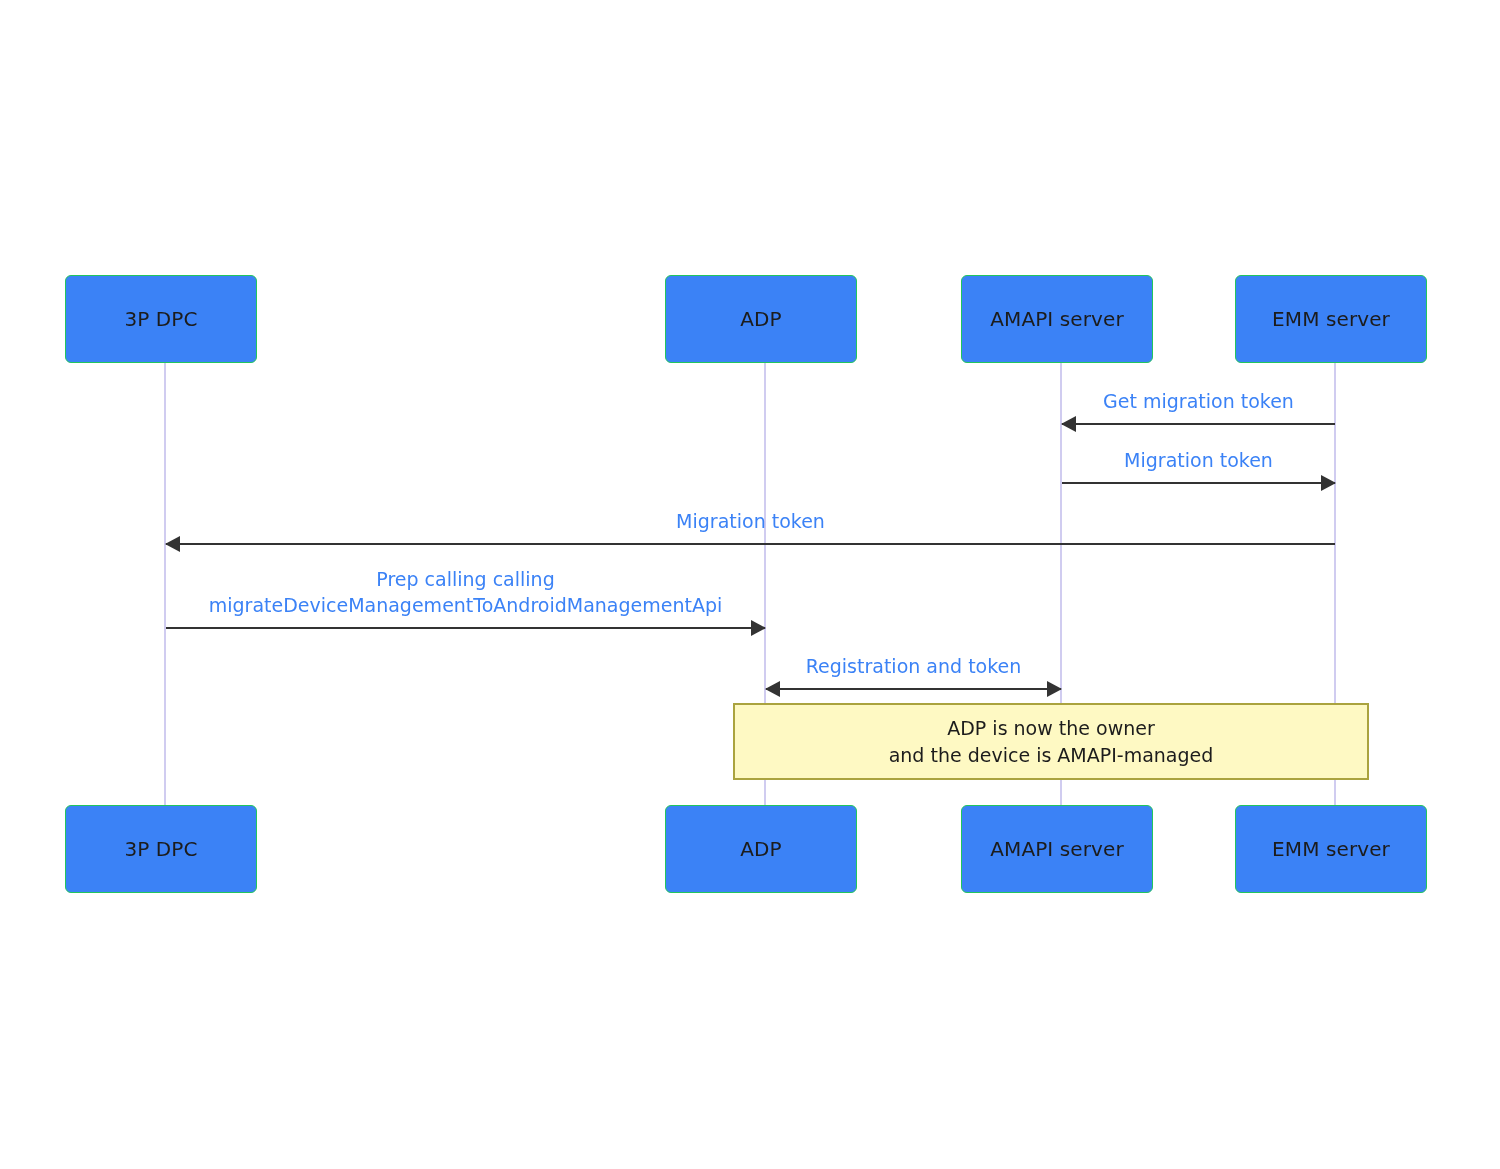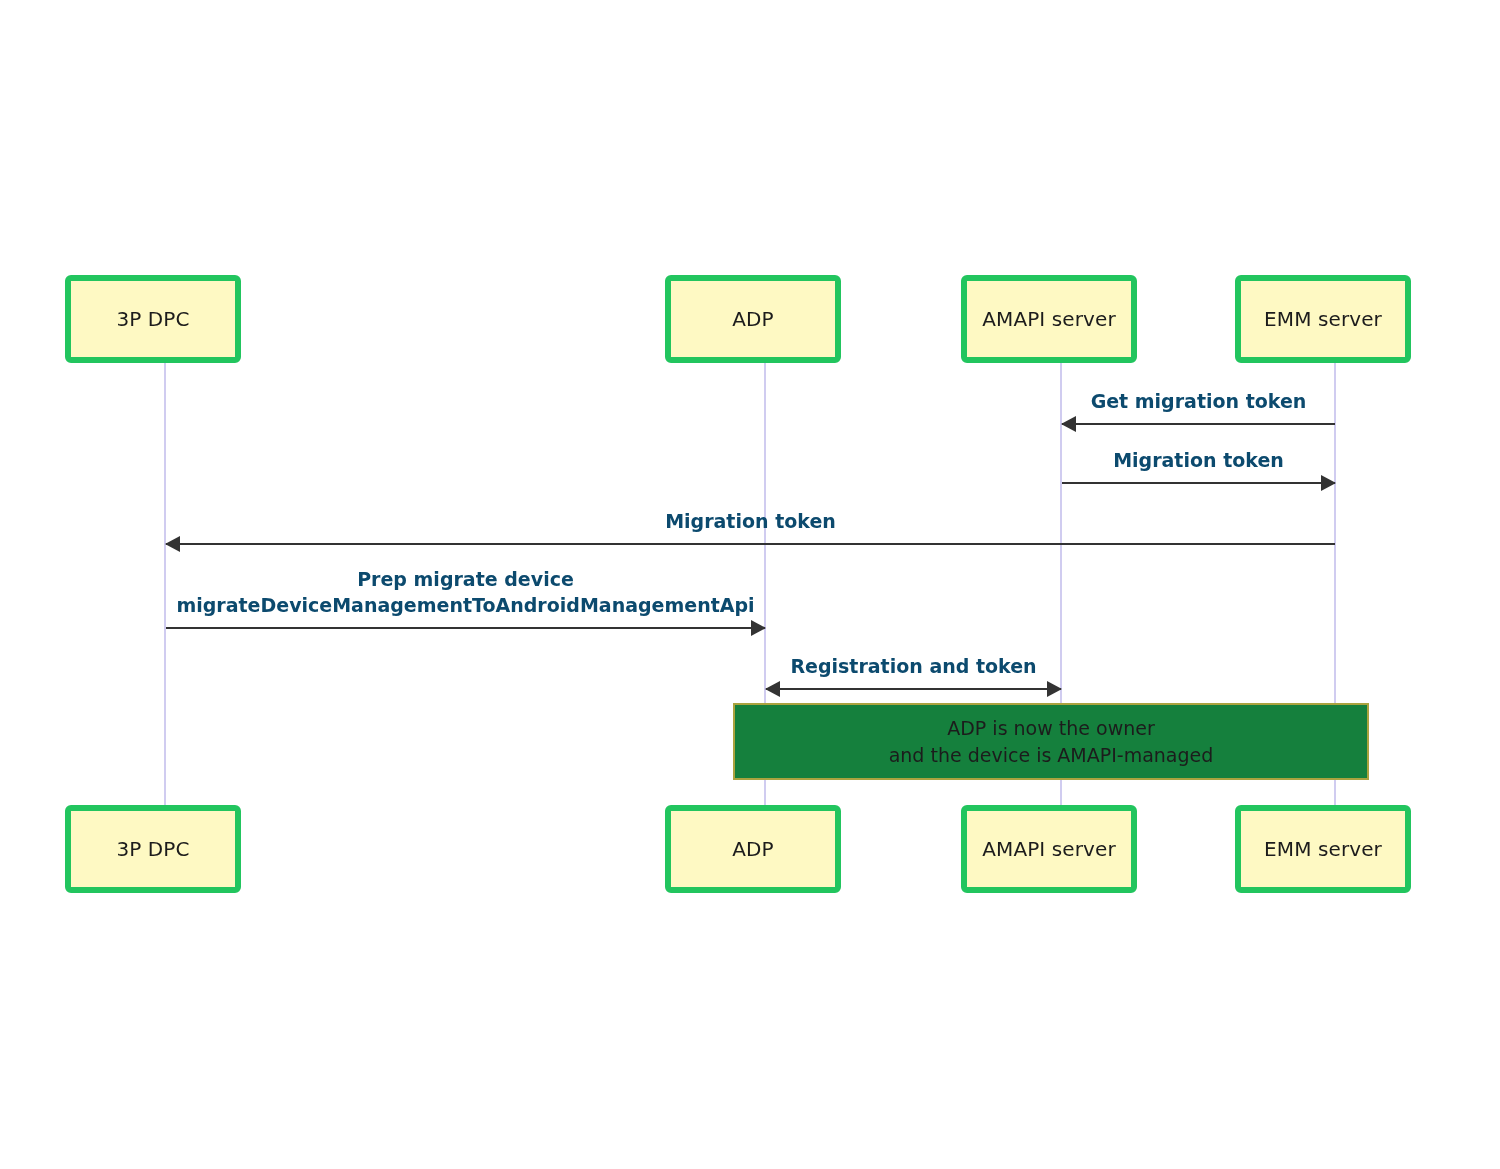--- a/index.html
+++ b/index.html
@@ -16,25 +16,25 @@
     position: relative;
     width: 1500px;
     height: 1169px;
     background: #ffffff;
     overflow: hidden;
   }
 
   
   .participant {
     position: absolute;
-    width: 176px;
+    width: 192px;
     height: 88px;
     box-sizing: border-box;
-    background: #fef9c3;
-    border: 6px solid #22c55e;
+    background: #3b82f6;
+    border: 1px solid #22c55e;
     border-radius: 6px;
     display: flex;
     align-items: center;
     justify-content: center;
     z-index: 4;
   }
   .participant .plabel {
     font-size: 20px;
     color: #1c1c1c;
     line-height: 1.1;
@@ -82,30 +82,29 @@
   }
   .msg .mlabel {
     position: absolute;
     left: 50%;
     transform: translateX(-50%);
     bottom: 9px;
     white-space: pre;
     text-align: center;
     font-size: 19px;
     line-height: 26px;
-    color: #0c4a6e;
+    color: #3b82f6;
     background: transparent;
-    font-weight: bold;
   }
 
   
   .note {
     position: absolute;
     box-sizing: border-box;
-    background: #15803d;
+    background: #fef9c3;
     border: 2px solid #aaa33f;
     display: flex;
     align-items: center;
     justify-content: center;
     z-index: 5;
   }
   .note .ntext {
     font-size: 19px;
     line-height: 27px;
     color: #1c1c1c;
@@ -150,21 +149,21 @@
 
   <div class="msg" style="left:166px; top:543px; width:1169px;">
     <div class="line"></div>
     <div class="head left"></div>
     <div class="mlabel">Migration token</div>
   </div>
 
   <div class="msg" style="left:166px; top:627px; width:599px;">
     <div class="line"></div>
     <div class="head right"></div>
-    <div class="mlabel">Prep migrate device
+    <div class="mlabel">Prep calling calling
 migrateDeviceManagementToAndroidManagementApi</div>
   </div>
 
   <div class="msg" style="left:766px; top:688px; width:295px;">
     <div class="line"></div>
     <div class="head left"></div>
     <div class="head right"></div>
     <div class="mlabel">Registration and token</div>
   </div>
 

